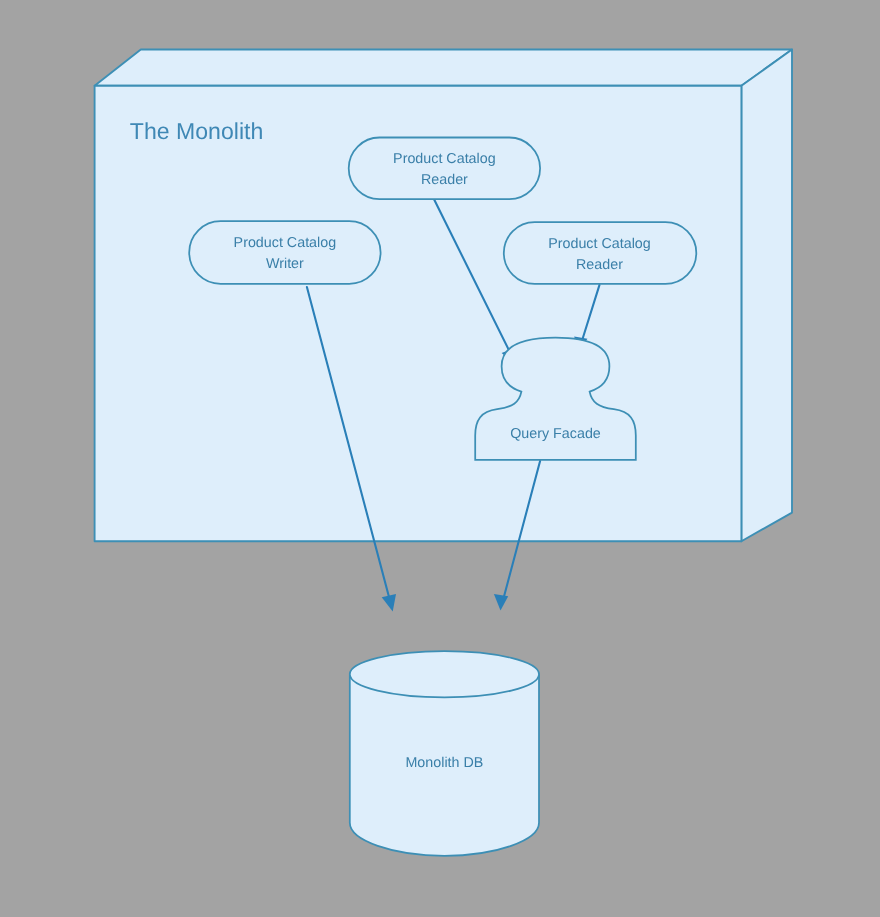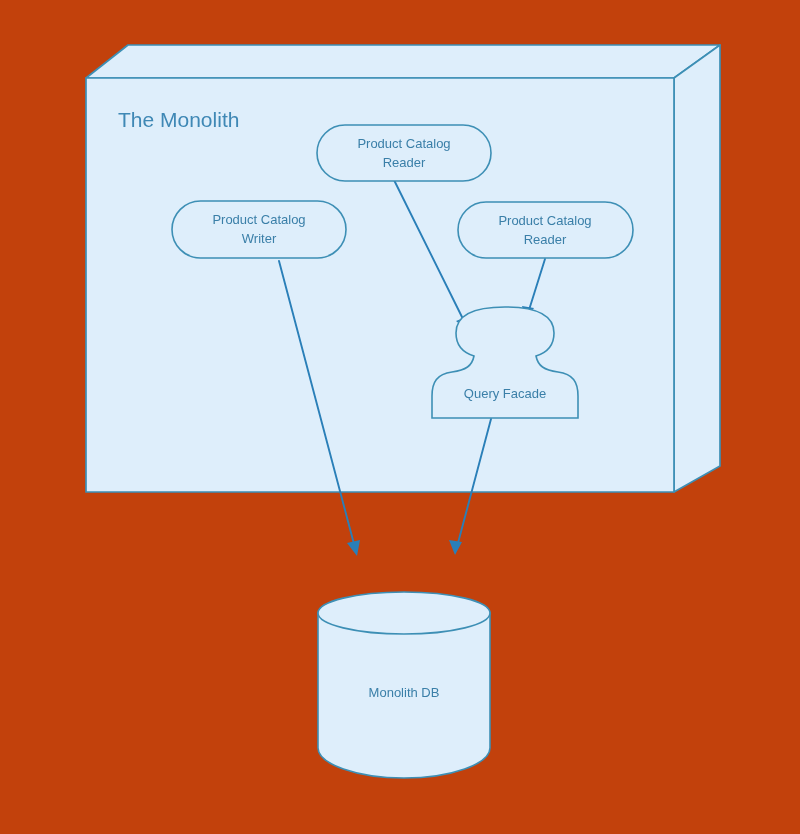--- a/index.html
+++ b/index.html
@@ -11,21 +11,21 @@
   body {
     width: 800px;
     height: 834px;
     font-family: "Liberation Sans", sans-serif;
     overflow: hidden;
   }
   #diagram-root {
     position: relative;
     width: 800px;
     height: 834px;
-    background: #c2410c;
+    background: #a3a3a3;
   }
   svg#diagram-canvas {
     position: absolute;
     left: 0;
     top: 0;
     width: 800px;
     height: 834px;
     display: block;
   }
   .node-label {

